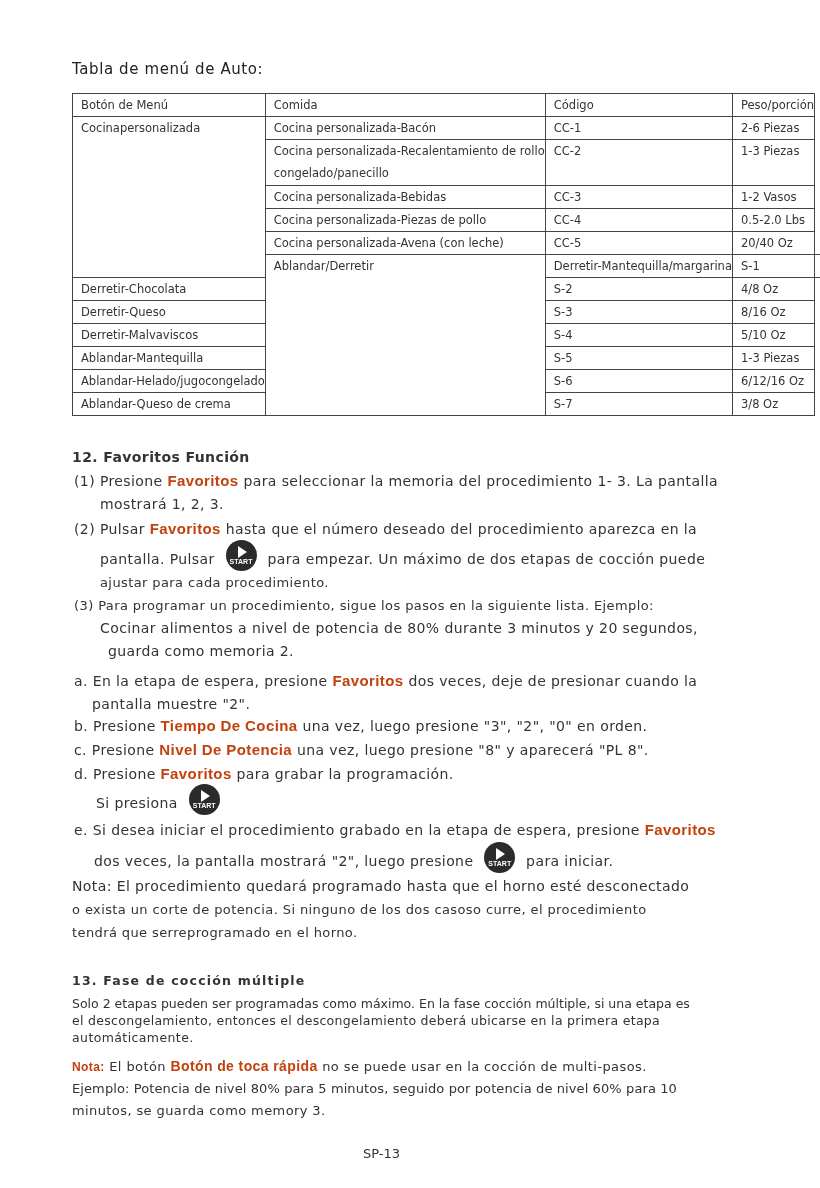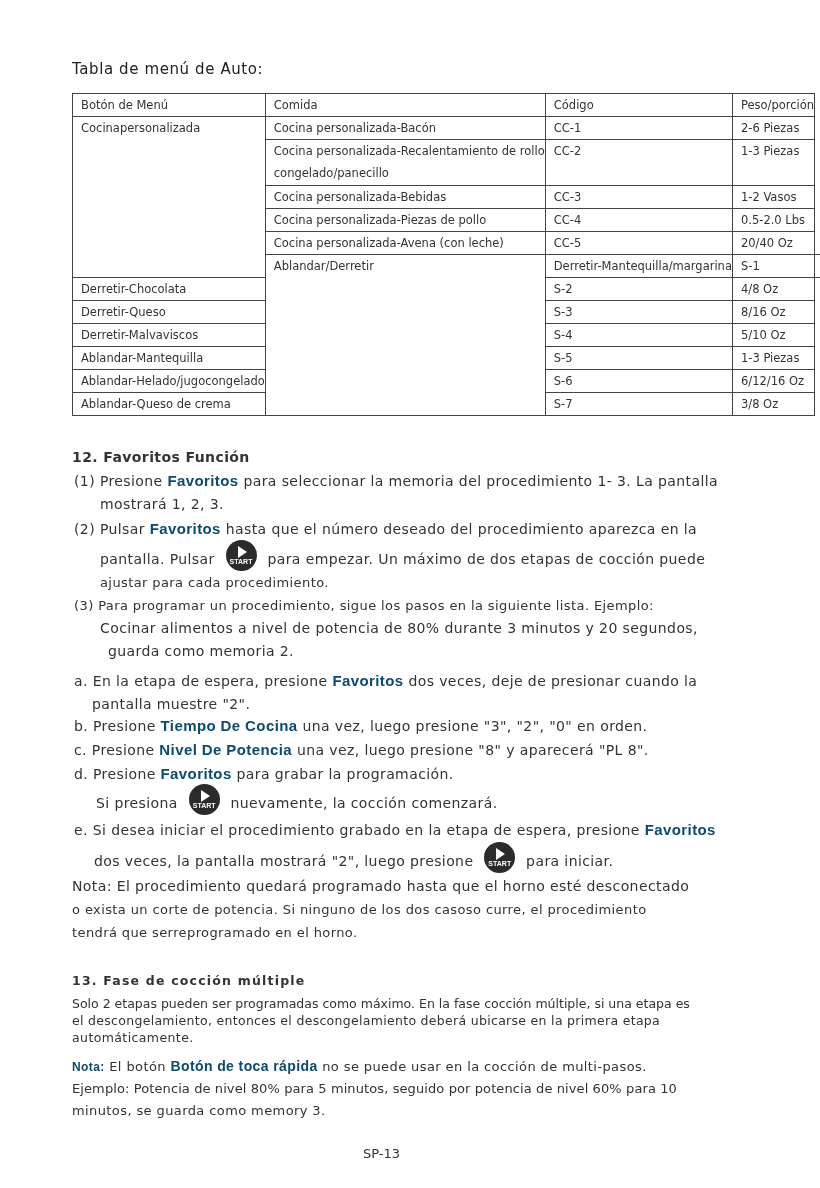--- a/index.html
+++ b/index.html
@@ -32,21 +32,21 @@
     .menu-table td.c1 { width: 143px; }
     .menu-table td.c2 { width: 346px; margin-top: 17px; }
     .menu-table td.c3 { width: 57px; }
     .menu-table td.c4 { width: 106px; }
     .section-heading {
       font-family: "DejaVu Sans", sans-serif;
       font-weight: bold; font-size: 13.5px; color: #111;
       letter-spacing: 0.3px;
     }
     .line { position: absolute; white-space: nowrap; font-size: 14px; color: #333; letter-spacing: 0.4px; }
-    .bold { font-weight: bold; color: #0c4a6e; font-family: "Liberation Sans", sans-serif; font-size: 15px; }
+    .bold { font-weight: bold; color: #c2410c; font-family: "Liberation Sans", sans-serif; font-size: 15px; }
     .start-icon {
       display: inline-block; position: relative;
       width: 31px; height: 31px; border-radius: 50%;
       background: #2b2b2b; vertical-align: middle; margin: -8px 6px 0 6px;
     }
     .start-icon .tri {
       position: absolute; left: 12px; top: 6px;
       width: 0; height: 0;
       border-top: 6px solid transparent; border-bottom: 6px solid transparent;
       border-left: 9px solid #fff;
@@ -187,21 +187,20 @@
 </div>
 
 <div class="line" style="left:74px; top:765px;">
   <span>d. Presione</span>
   <span class="bold">Favoritos</span>
   <span>para grabar la programación.</span>
 </div>
 <div class="line" style="left:96px; top:792px;">
   <span>Si presiona</span>
   <span class="start-icon"><span class="tri"></span><span class="lbl">START</span></span>
-  <span>nuevamente, la cocción comenzará.</span>
 </div>
 
 <div class="line" style="left:74px; top:821px;">
   <span>e. Si desea iniciar el procedimiento grabado en la etapa de espera, presione</span>
   <span class="bold">Favoritos</span>
 </div>
 <div class="line" style="left:94px; top:850px;">
   <span>dos veces, la pantalla mostrará "2", luego presione</span>
   <span class="start-icon"><span class="tri"></span><span class="lbl">START</span></span>
   <span>para iniciar.</span>

